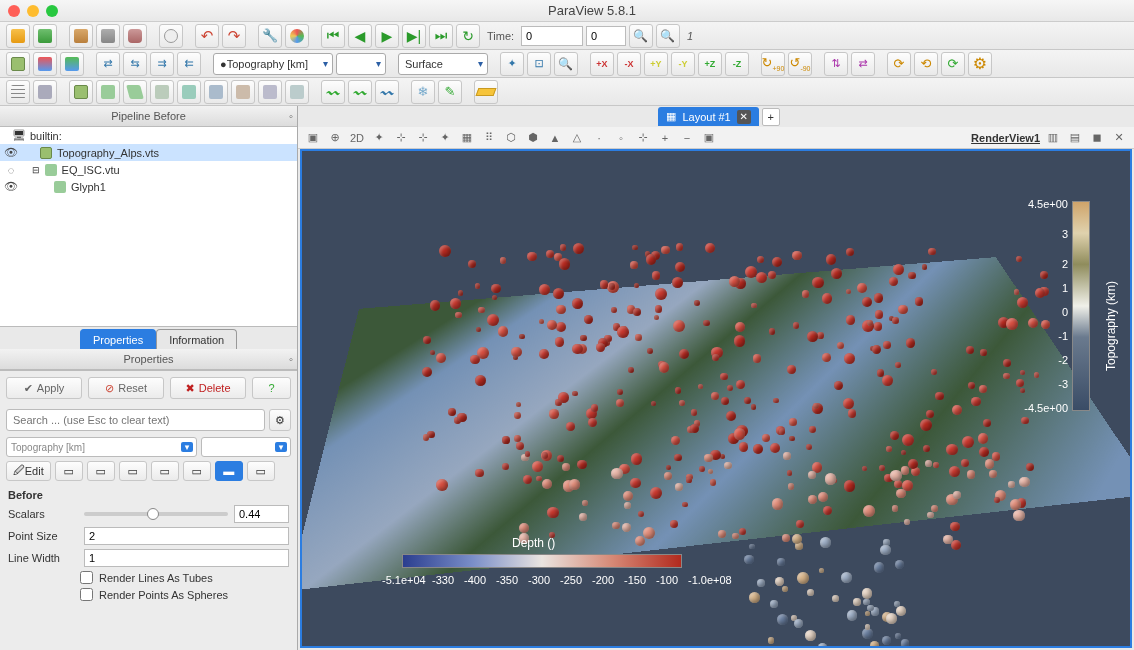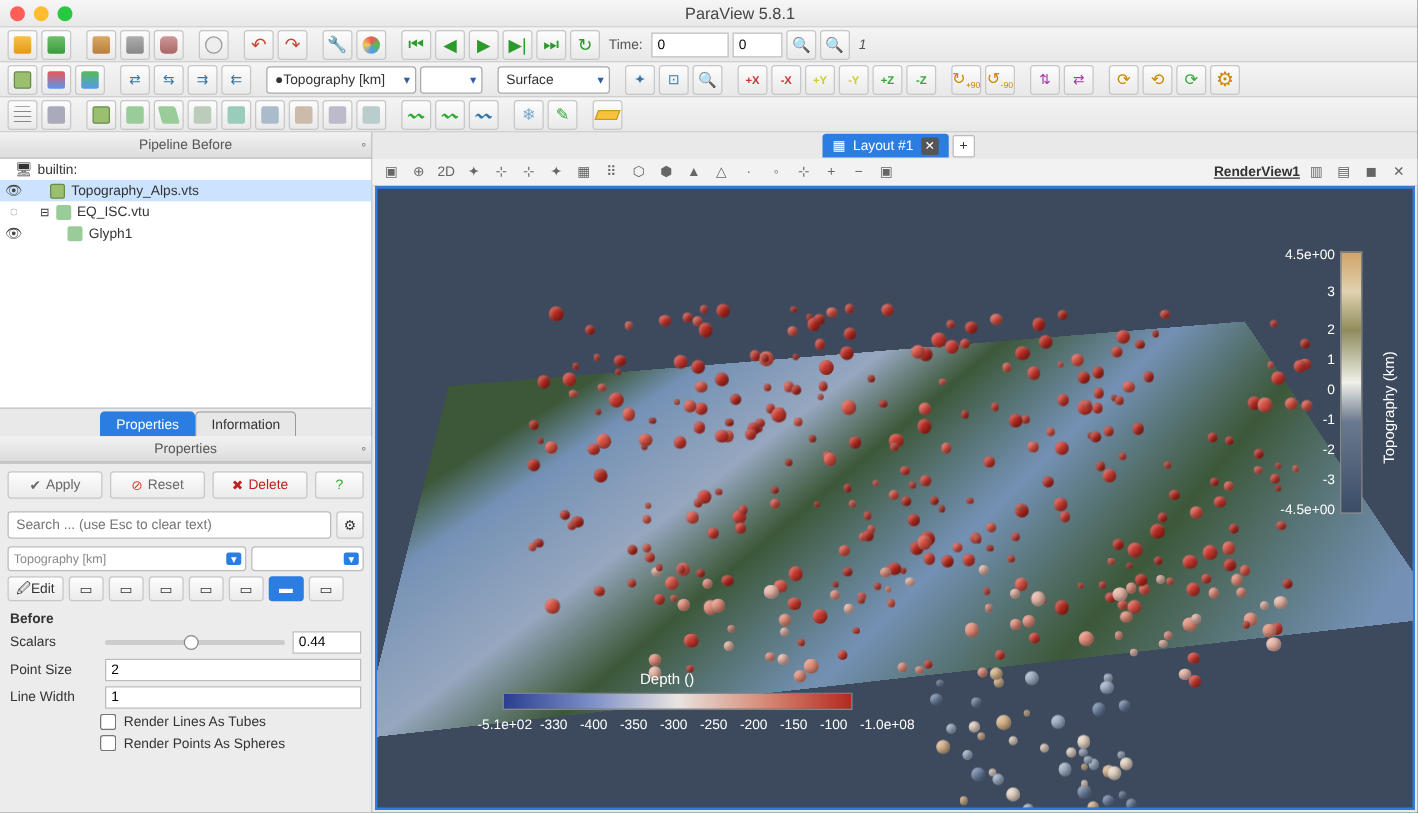--- a/index.html
+++ b/index.html
@@ -879,21 +879,21 @@
         <div style="height:24px">-1</div>
         <div style="height:24px">-2</div>
         <div style="height:24px">-3</div>
         <div>-4.5e+00</div>
       </div>
       <div class="cbar-v-label">Topography (km)</div>
 
       <div class="cbar-h-label">Depth  ()</div>
       <div class="cbar-h"></div>
       <div class="cbar-h-ticks">
-        <span style="width:50px">-5.1e+02</span>
+        <span style="width:50px">-5.1e+04</span>
         <span style="width:32px">-330</span>
         <span style="width:32px">-400</span>
         <span style="width:32px">-350</span>
         <span style="width:32px">-300</span>
         <span style="width:32px">-250</span>
         <span style="width:32px">-200</span>
         <span style="width:32px">-150</span>
         <span style="width:32px">-100</span>
         <span>-1.0e+08</span>
       </div>

